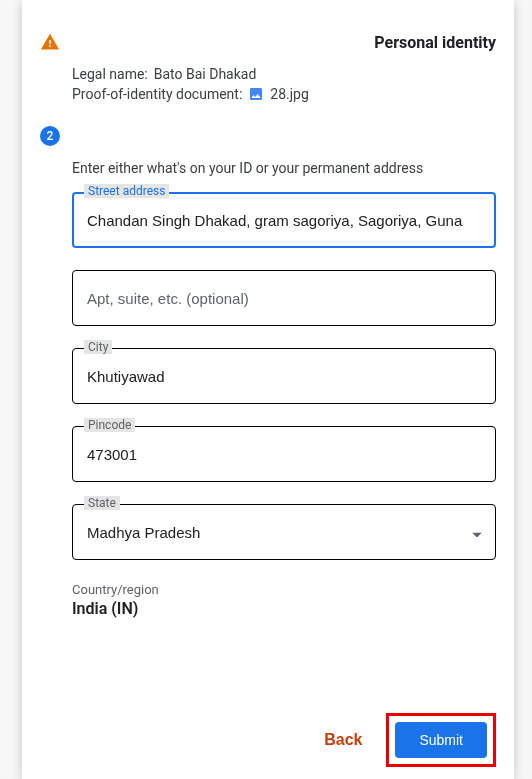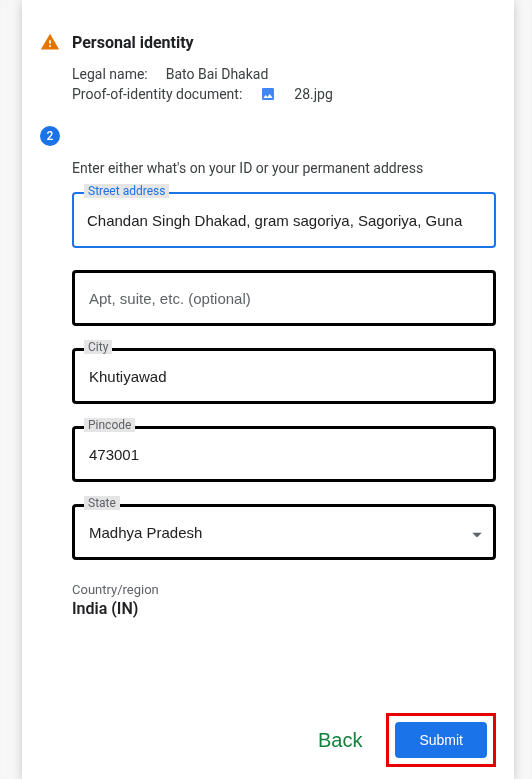--- a/index.html
+++ b/index.html
@@ -30,20 +30,21 @@
       box-shadow: 0 2px 10px rgba(0,0,0,0.2);
       padding: 32px 18px 12px 18px;
       display: flex;
       flex-direction: column;
     }
     .section-header {
       display: flex;
       align-items: center;
       gap: 12px;
       margin-bottom: 14px;
+      justify-content: space-between;
     }
     .step-icon {
       width: 20px;
       height: 20px;
       flex-shrink: 0;
       display: flex;
       align-items: center;
       justify-content: center;
     }
     .step-number {
@@ -66,21 +67,21 @@
     .section-body {
       padding-left: 32px;
       margin-bottom: 20px;
     }
     .identity-row {
       font-size: 14px;
       color: #3c4043;
       margin-bottom: 4px;
       display: flex;
       align-items: center;
-      gap: 18px;
+      gap: 6px;
       flex-wrap: wrap;
     }
     .identity-label {
       color: #3c4043;
     }
     .identity-value {
       color: #3c4043;
     }
     .file-icon {
       width: 16px;
@@ -106,21 +107,21 @@
       padding: 0 4px;
       font-size: 12px;
       color: #5f6368;
     }
     .field-label.focused {
       color: #1a73e8;
     }
     .field-input {
       width: 100%;
       height: 56px;
-      border: 3px solid #000000;
+      border: 1px solid #000000;
       border-radius: 4px;
       padding: 0 14px;
       font-size: 15px;
       color: #202124;
       outline: none;
       background: #fff;
     }
     .field-input.focused {
       border: 2px solid #1a73e8;
       padding: 0 13px;
@@ -155,23 +156,23 @@
       margin-top: auto;
       display: flex;
       justify-content: flex-end;
       align-items: center;
       gap: 8px;
       padding-right: 0;
     }
     .back-btn {
       background: none;
       border: none;
-      color: #15803d;
-      font-size: 20px;
-      font-weight: 400;
+      color: #c2410c;
+      font-size: 16px;
+      font-weight: 700;
       padding: 8px 16px;
       cursor: pointer;
     }
     .submit-btn {
       background: #1a73e8;
       color: #fff;
       border: none;
       border-radius: 4px;
       font-size: 14px;
       font-weight: 500;

